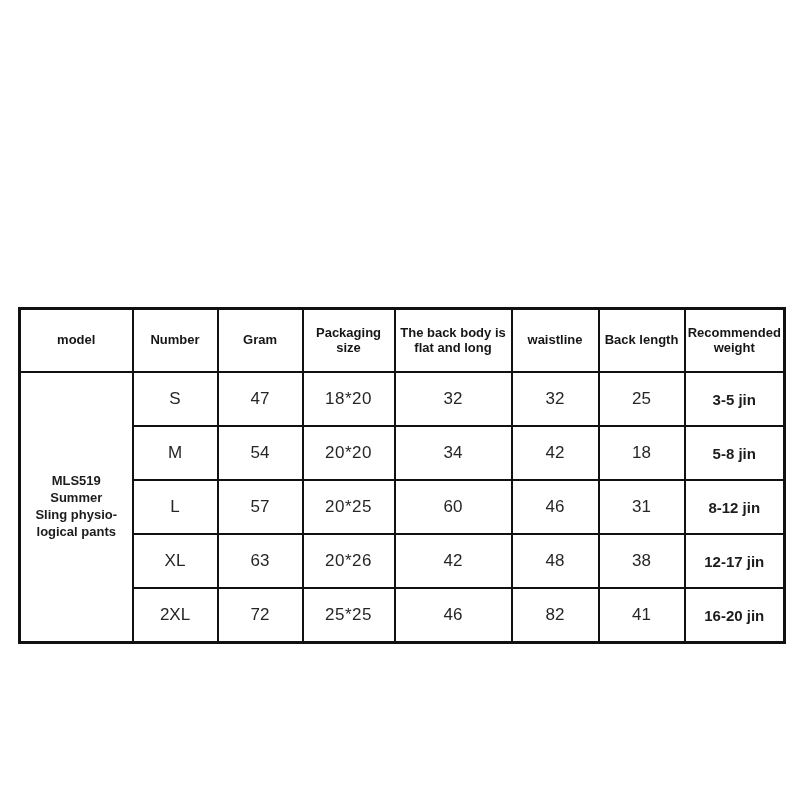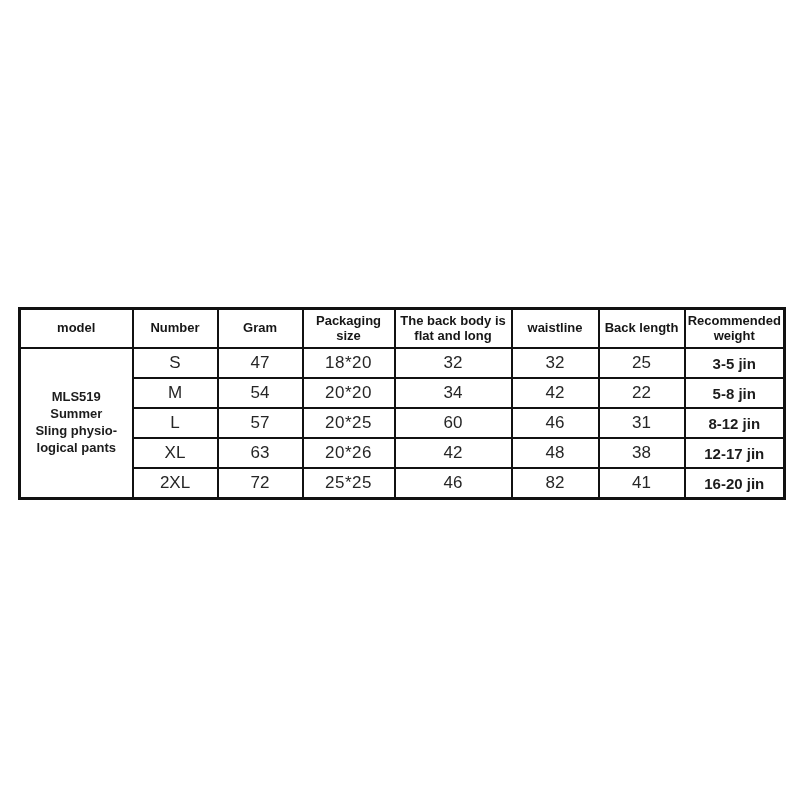--- a/index.html
+++ b/index.html
@@ -21,21 +21,21 @@
     border-collapse: collapse;
     table-layout: fixed;
     background: #ffffff;
     border: 3px solid #111111;
   }
   table.size-chart th,
   table.size-chart td {
     border: 2px solid #111111;
     text-align: center;
     vertical-align: middle;
-    padding: 4px 2px;
+    padding: 16px 2px;
     white-space: pre-line;
     overflow: hidden;
   }
   table.size-chart thead tr { height: 31px; }
   table.size-chart tbody tr { height: 29px; }
   th.hdr {
     font-size: 13px;
     font-weight: 600;
     color: #161616;
     line-height: 1.12;
@@ -97,21 +97,21 @@
         <td class="val">32</td>
         <td class="val">25</td>
         <td class="val val-weight">3-5 jin</td>
       </tr>
       <tr>
         <td class="val">M</td>
         <td class="val">54</td>
         <td class="val val-size">20*20</td>
         <td class="val">34</td>
         <td class="val">42</td>
-        <td class="val">22</td>
+        <td class="val">18</td>
         <td class="val val-weight">5-8 jin</td>
       </tr>
       <tr>
         <td class="val">L</td>
         <td class="val">57</td>
         <td class="val val-size">20*25</td>
         <td class="val">60</td>
         <td class="val">46</td>
         <td class="val">31</td>
         <td class="val val-weight">8-12 jin</td>

